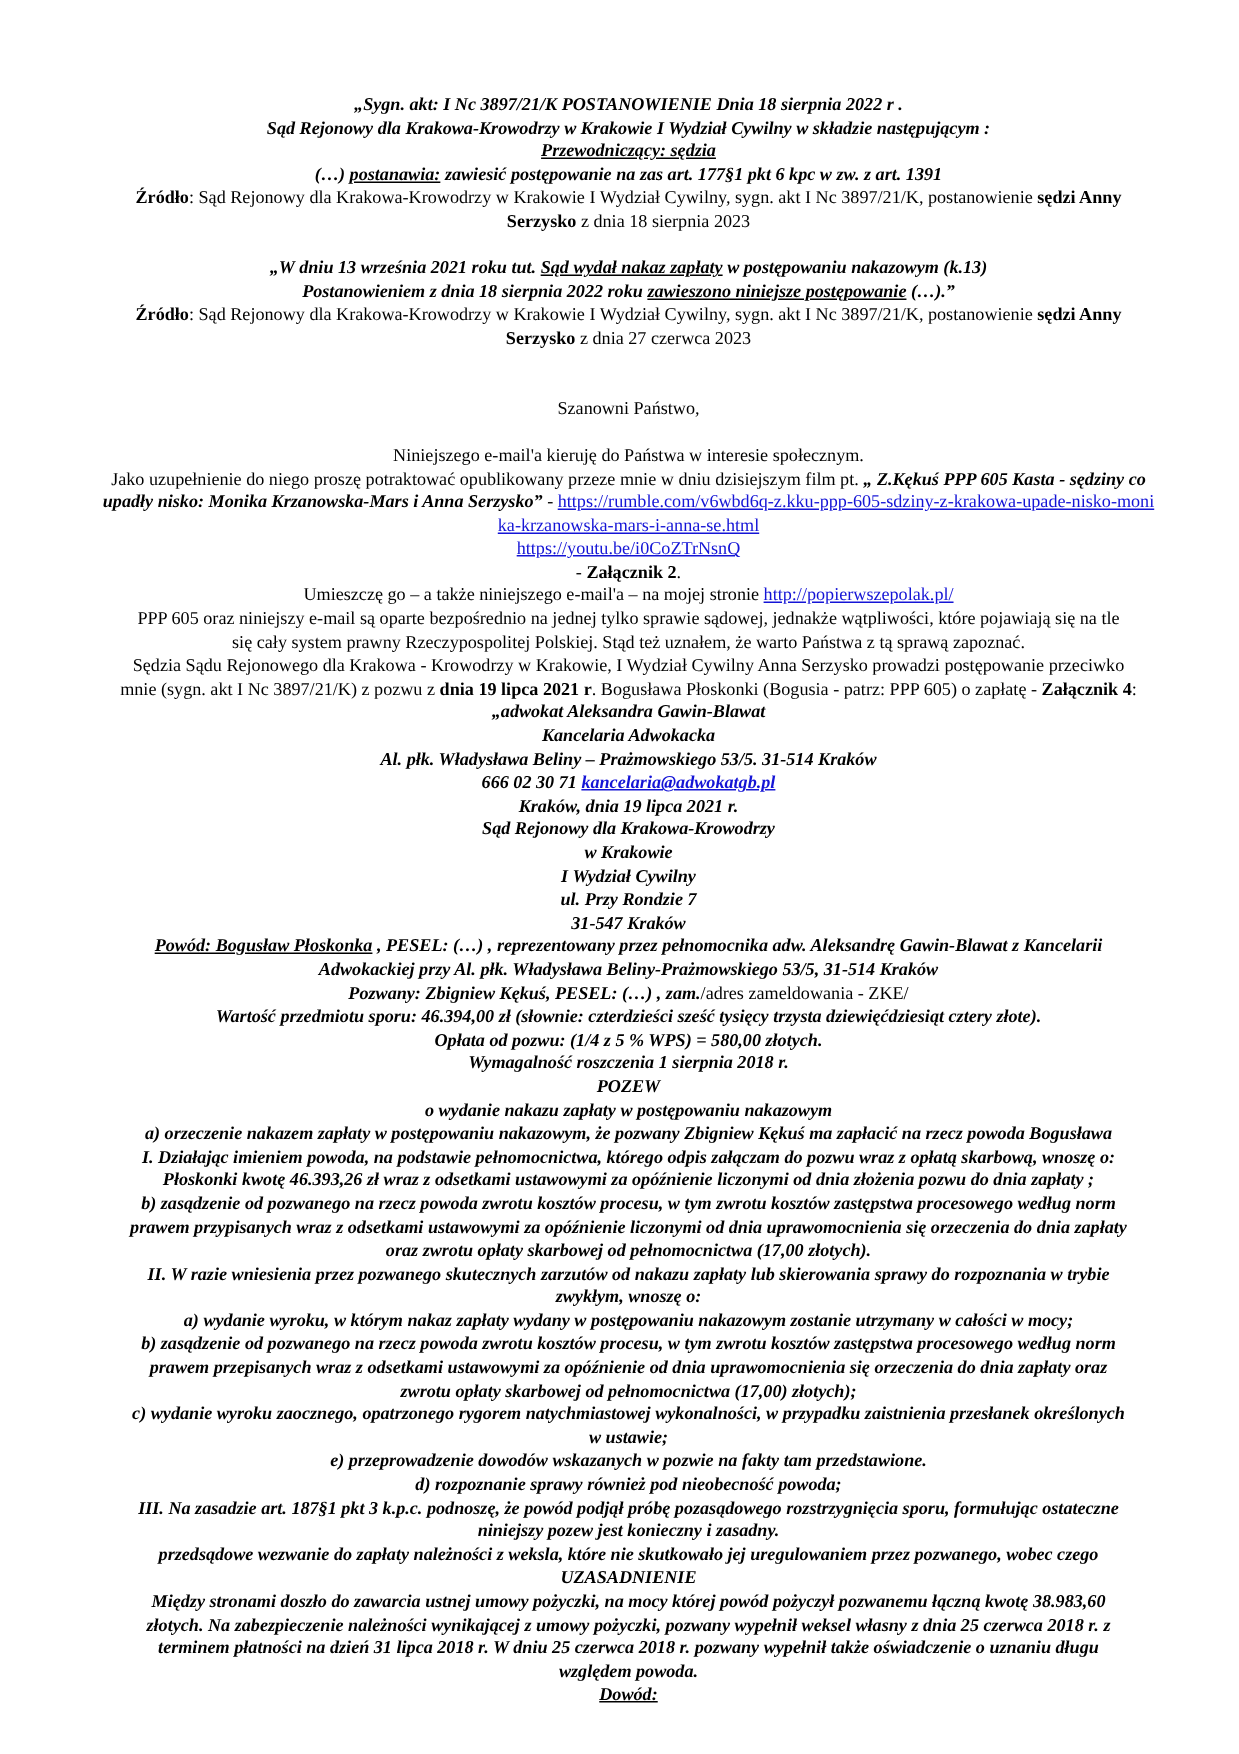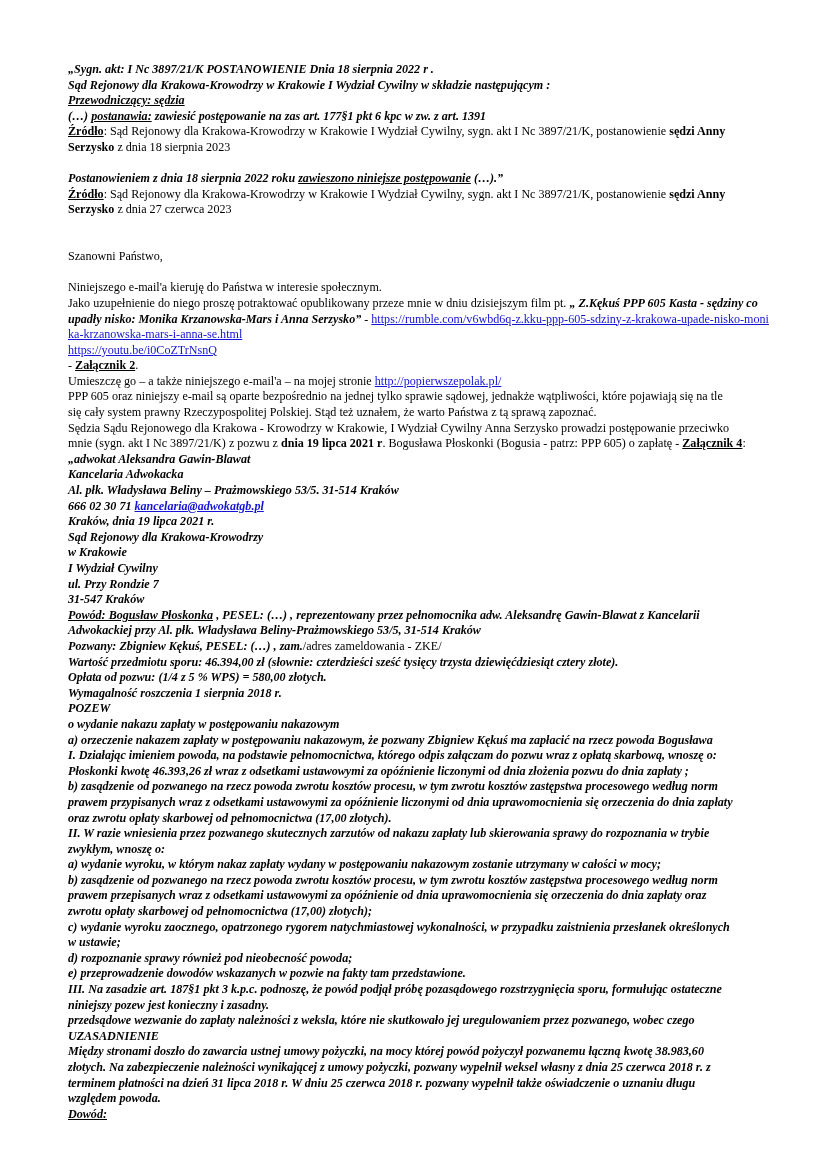--- a/index.html
+++ b/index.html
@@ -19,36 +19,36 @@
     width: 826px;
     height: 1169px;
     background: #ffffff;
     box-sizing: border-box;
     padding: 62px 56px 0 68px;
     overflow: hidden;
   }
   .doc {
     font-size: 12.1px;
     line-height: 15.6px;
-    text-align: left;
+    text-align: center;
   }
   p.ln {
     margin: 0;
     padding: 0;
     white-space: normal;
   }
   .blank {
     height: 15.6px;
   }
   .bi { font-weight: bold; font-style: italic; }
   .b  { font-weight: bold; font-style: normal; }
   .i  { font-weight: normal; font-style: italic; }
   .n  { font-weight: normal; font-style: normal; }
   .biu { font-weight: bold; font-style: italic; text-decoration: underline; }
-  .bu  { font-weight: bold; font-style: normal; text-decoration: underline; }
+  .bu  { font-weight: bold; font-style: normal; }
   .link {
     color: #1414d6;
     text-decoration: underline;
     word-break: break-all;
   }
   .link.i { font-style: italic; font-weight: bold; }
   .nowrap { white-space: nowrap; }
 </style>
 </head>
 <body>
@@ -57,20 +57,21 @@
   <div class="doc">
 
     <p class="ln bi">„Sygn. akt: I Nc 3897/21/K POSTANOWIENIE  Dnia 18 sierpnia 2022 r .</p>
     <p class="ln bi">Sąd Rejonowy dla Krakowa-Krowodrzy w Krakowie I Wydział Cywilny w składzie następującym :</p>
     <p class="ln"><span class="biu">Przewodniczący: sędzia</span></p>
     <p class="ln"><span class="bi">(…) </span><span class="biu">postanawia:</span><span class="bi"> zawiesić postępowanie na zas art. 177§1 pkt 6 kpc w zw. z art. 1391</span></p>
     <p class="ln"><span class="bu">Źródło</span><span class="n">: Sąd Rejonowy dla Krakowa-Krowodrzy w Krakowie I Wydział Cywilny, sygn. akt I Nc 3897/21/K, postanowienie </span><span class="b">sędzi  Anny Serzysko</span><span class="n"> z dnia 18 sierpnia 2023</span></p>
 
     <div class="blank"></div>
 
+    <p class="ln"><span class="bi">„W dniu 13 września 2021 roku tut. </span><span class="biu">Sąd wydał nakaz zapłaty</span><span class="bi"> w postępowaniu  nakazowym (k.13)</span></p>
     <p class="ln"><span class="bi">Postanowieniem z dnia 18 sierpnia 2022 roku </span><span class="biu">zawieszono niniejsze postępowanie</span><span class="bi"> (…).”</span></p>
     <p class="ln"><span class="bu">Źródło</span><span class="n">: Sąd Rejonowy dla Krakowa-Krowodrzy w Krakowie I Wydział Cywilny, sygn. akt I Nc 3897/21/K, postanowienie </span><span class="b">sędzi  Anny Serzysko</span><span class="n"> z dnia 27 czerwca 2023</span></p>
 
     <div class="blank"></div>
     <div class="blank"></div>
 
     <p class="ln n">Szanowni Państwo,</p>
 
     <div class="blank"></div>
 
@@ -111,22 +112,22 @@
     <p class="ln bi">prawem przypisanych wraz z odsetkami ustawowymi za opóźnienie liczonymi od dnia uprawomocnienia się orzeczenia do dnia zapłaty</p>
     <p class="ln bi">oraz zwrotu opłaty skarbowej od pełnomocnictwa (17,00 złotych).</p>
     <p class="ln bi">II. W razie wniesienia przez pozwanego skutecznych zarzutów od nakazu zapłaty lub skierowania sprawy do rozpoznania w trybie</p>
     <p class="ln bi">zwykłym, wnoszę o:</p>
     <p class="ln bi">a) wydanie wyroku, w którym nakaz zapłaty wydany w postępowaniu nakazowym zostanie utrzymany w całości w mocy;</p>
     <p class="ln bi">b) zasądzenie od pozwanego na rzecz powoda zwrotu kosztów procesu, w tym zwrotu kosztów zastępstwa procesowego według norm</p>
     <p class="ln bi">prawem przepisanych wraz z odsetkami ustawowymi za opóźnienie od dnia uprawomocnienia się orzeczenia do dnia zapłaty oraz</p>
     <p class="ln bi">zwrotu opłaty skarbowej od pełnomocnictwa (17,00) złotych);</p>
     <p class="ln bi">c) wydanie wyroku zaocznego, opatrzonego rygorem natychmiastowej wykonalności, w przypadku zaistnienia przesłanek określonych</p>
     <p class="ln bi">w ustawie;</p>
+    <p class="ln bi">e) przeprowadzenie dowodów wskazanych w pozwie na fakty tam przedstawione.</p>
     <p class="ln bi">d) rozpoznanie sprawy również pod nieobecność powoda;</p>
-    <p class="ln bi">e) przeprowadzenie dowodów wskazanych w pozwie na fakty tam przedstawione.</p>
     <p class="ln bi">III. Na zasadzie art. 187§1 pkt 3 k.p.c. podnoszę, że powód podjął próbę pozasądowego rozstrzygnięcia sporu, formułując ostateczne</p>
     <p class="ln bi">niniejszy pozew jest konieczny i zasadny.</p>
     <p class="ln bi">przedsądowe wezwanie do zapłaty należności z weksla, które nie skutkowało jej uregulowaniem przez pozwanego, wobec czego</p>
 
     <p class="ln bi">UZASADNIENIE</p>
     <p class="ln bi">Między stronami doszło do zawarcia ustnej umowy pożyczki, na mocy której powód pożyczył pozwanemu łączną kwotę 38.983,60</p>
     <p class="ln bi">złotych. Na zabezpieczenie należności wynikającej z umowy pożyczki, pozwany wypełnił weksel własny z dnia 25 czerwca 2018 r. z</p>
     <p class="ln bi">terminem płatności na dzień 31 lipca 2018 r. W dniu 25 czerwca 2018 r. pozwany wypełnił także oświadczenie o uznaniu długu</p>
     <p class="ln bi">względem powoda.</p>
     <p class="ln"><span class="biu">Dowód:</span></p>

